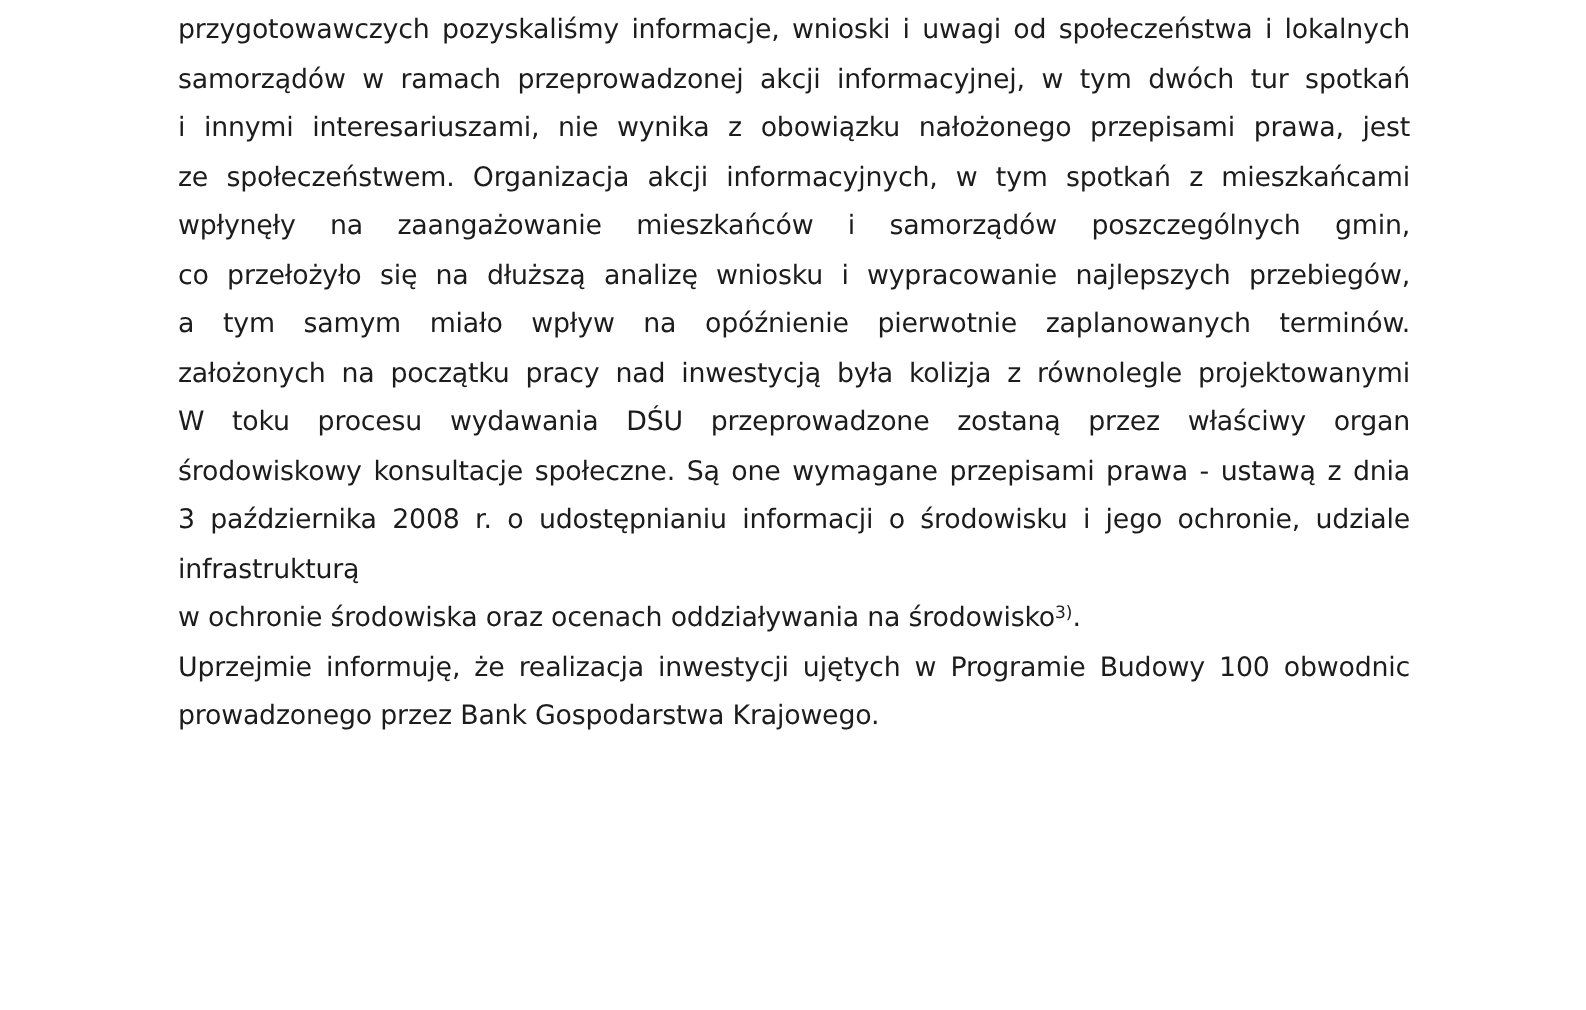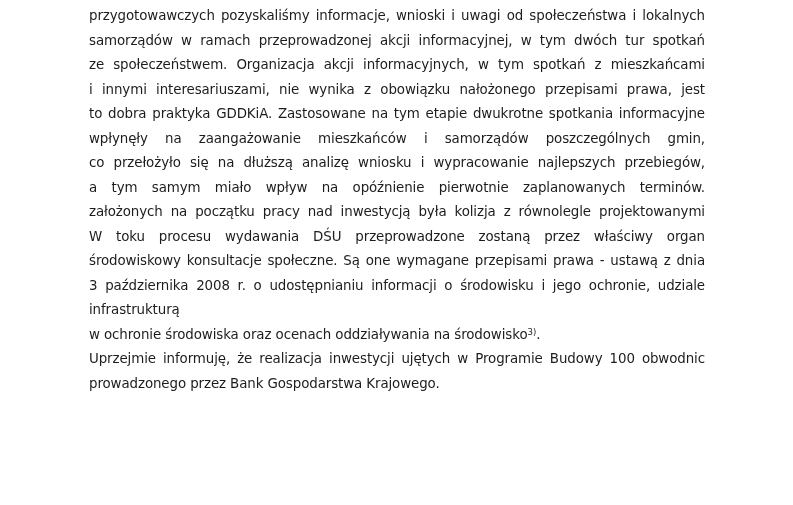--- a/index.html
+++ b/index.html
@@ -35,23 +35,22 @@
     vertical-align: 4px;
     letter-spacing: 0;
   }
 </style>
 </head>
 <body>
 
 <div class="page">
   <div class="line just">przygotowawczych pozyskaliśmy informacje, wnioski i uwagi od społeczeństwa i lokalnych</div>
   <div class="line just">samorządów w ramach przeprowadzonej akcji informacyjnej, w tym dwóch tur spotkań</div>
+  <div class="line just">i innymi interesariuszami, nie wynika z obowiązku nałożonego przepisami prawa, jest</div>
   <div class="line just">ze społeczeństwem. Organizacja akcji informacyjnych, w tym spotkań z mieszkańcami</div>
-  <div class="line just">i innymi interesariuszami, nie wynika z obowiązku nałożonego przepisami prawa, jest</div>
-  <div class="line just">to dobra praktyka GDDKiA. Zastosowane na tym etapie dwukrotne spotkania informacyjne</div>
   <div class="line just">wpłynęły na zaangażowanie mieszkańców i samorządów poszczególnych gmin,</div>
   <div class="line just">co przełożyło się na dłuższą analizę wniosku i wypracowanie najlepszych przebiegów,</div>
   <div class="line just">a tym samym miało wpływ na opóźnienie pierwotnie zaplanowanych terminów.</div>
   <div class="line just">założonych na początku pracy nad inwestycją była kolizja z równolegle projektowanymi</div>
   <div class="line just">W toku procesu wydawania DŚU przeprowadzone zostaną przez właściwy organ</div>
   <div class="line just">środowiskowy konsultacje społeczne. Są one wymagane przepisami prawa - ustawą z dnia</div>
   <div class="line just">3 października 2008 r. o udostępnianiu informacji o środowisku i jego ochronie, udziale</div>
   <div class="line">infrastrukturą</div>
   <div class="line"><span>w ochronie środowiska oraz ocenach oddziaływania na środowisko</span><sup>3)</sup><span>.</span></div>
   <div class="line just">Uprzejmie informuję, że realizacja inwestycji ujętych w Programie Budowy 100 obwodnic</div>

